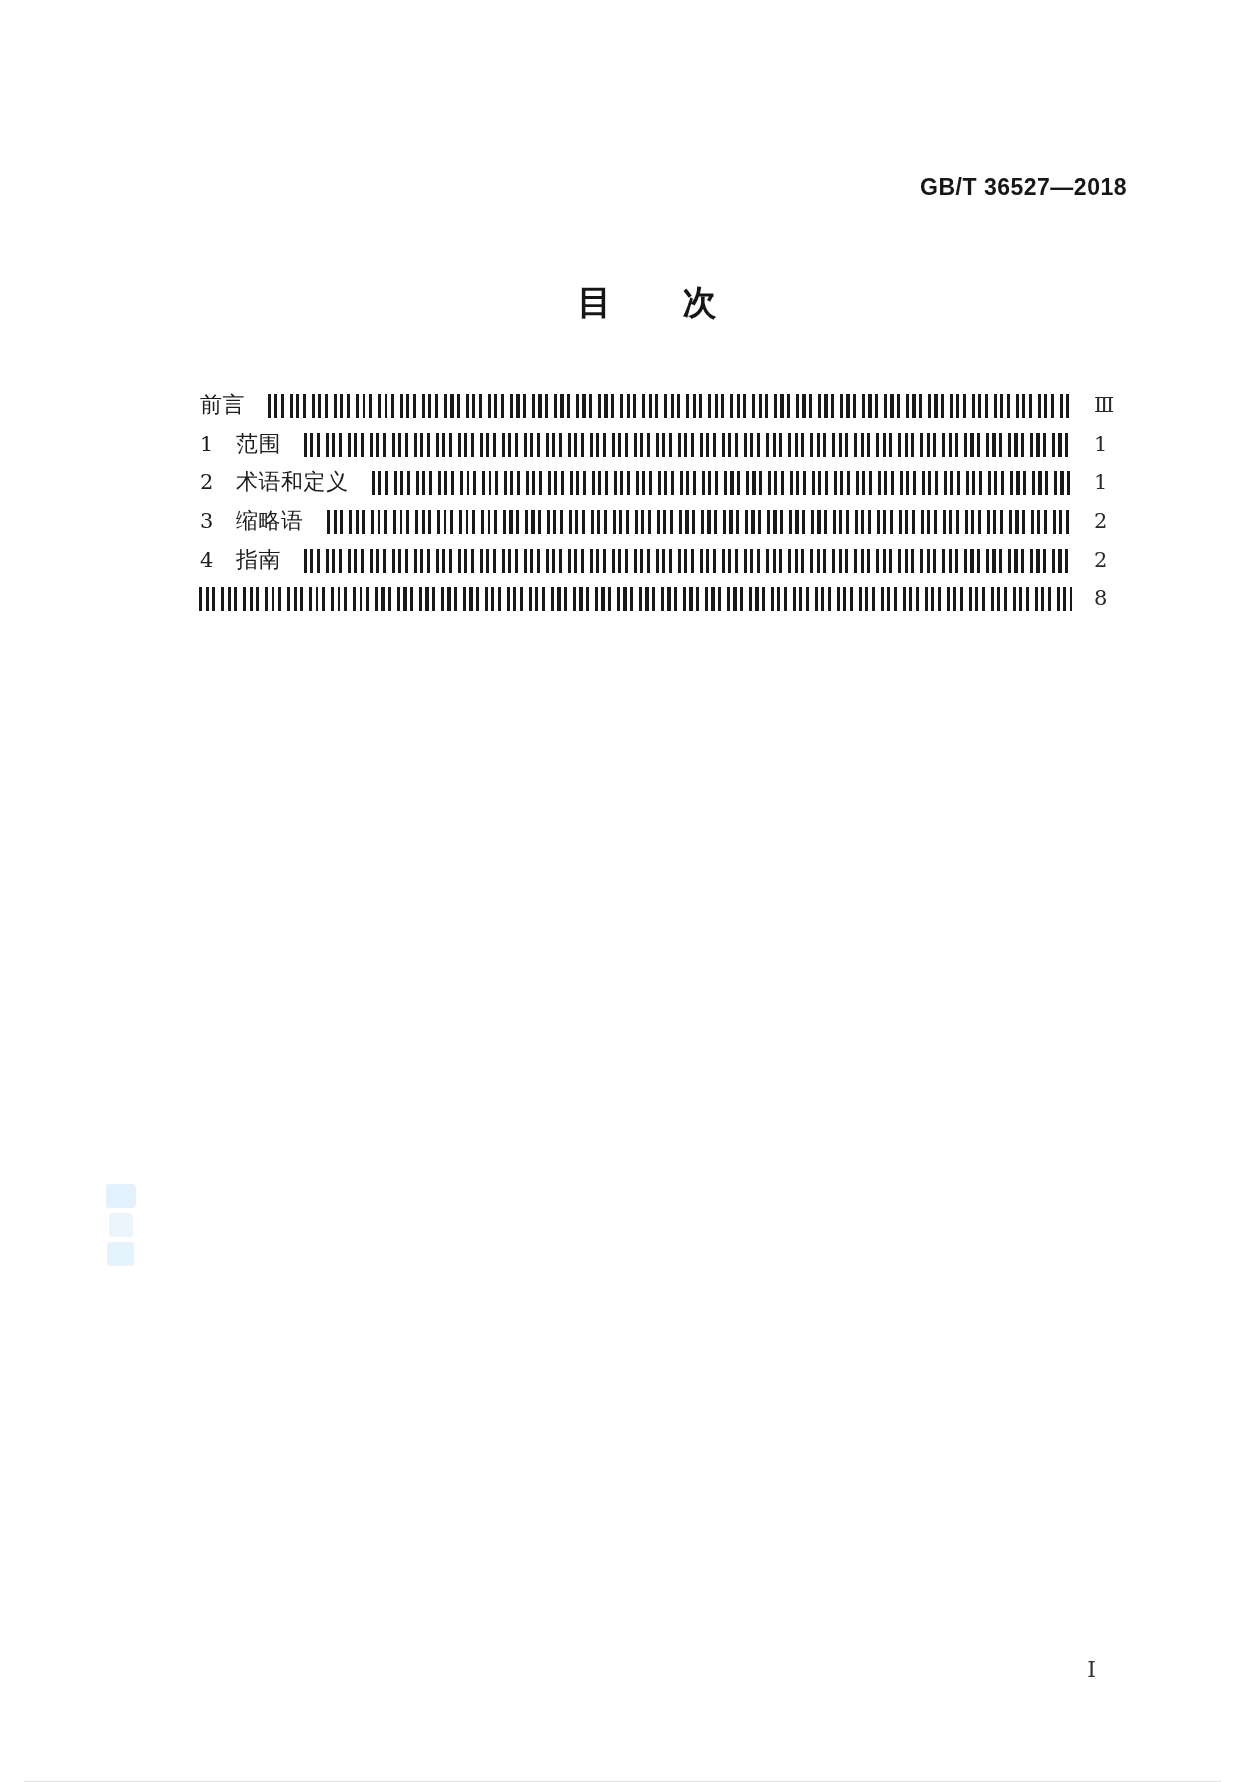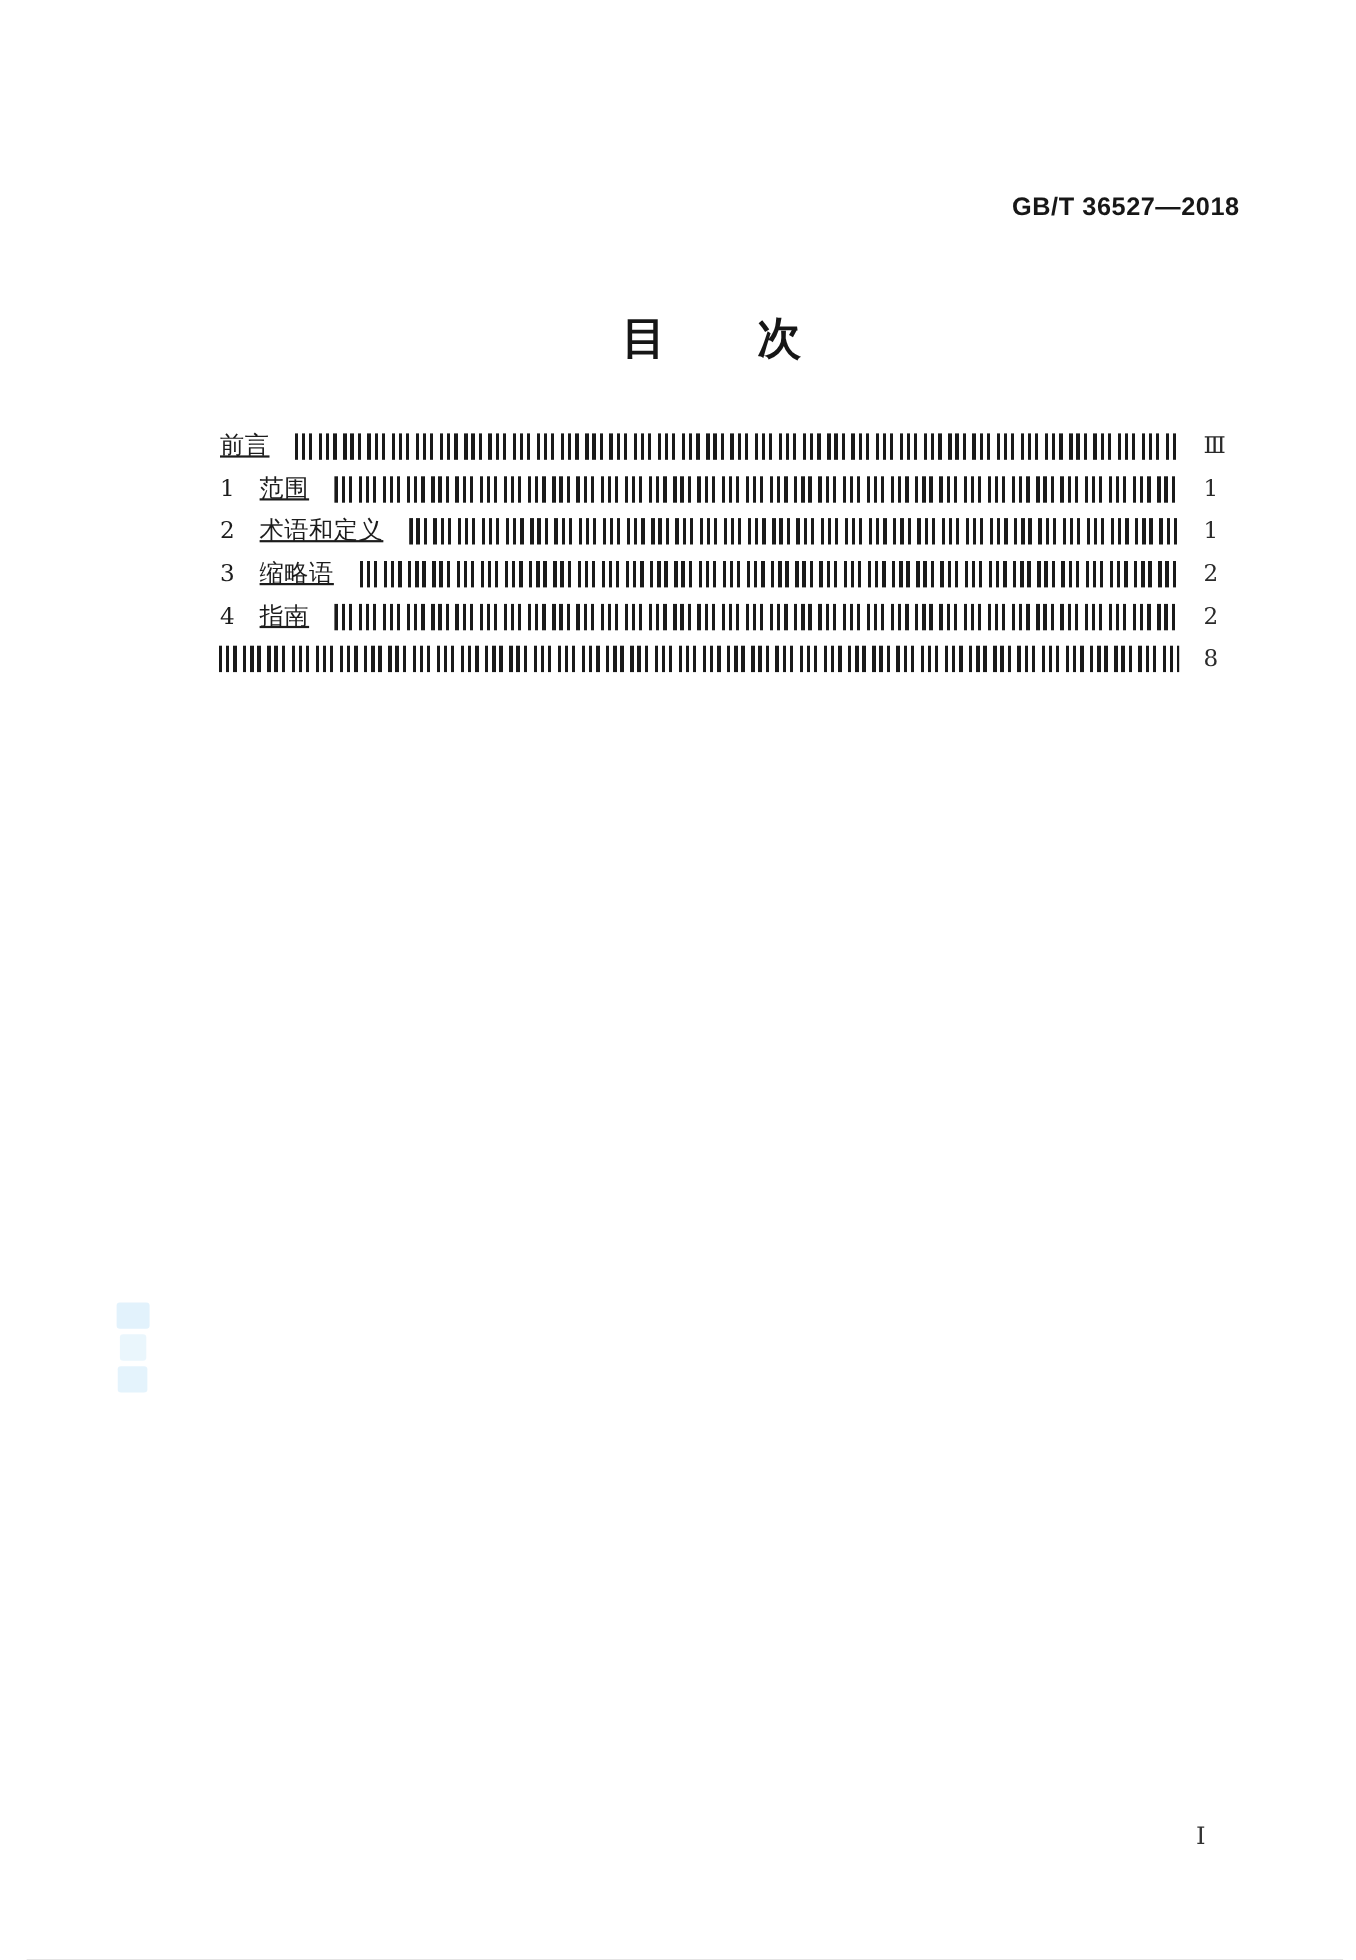--- a/index.html
+++ b/index.html
@@ -23,21 +23,21 @@
     letter-spacing: 0.5px;
     color: #171717;
     white-space: nowrap;
   }
   .doc-heading {
     position: absolute;
     top: 244px;
     left: 50%;
     transform: translateX(-50%);
     margin-left: 7px;
-    font-size: 40px;
+    font-size: 34px;
     font-weight: 700;
     letter-spacing: 1px;
     color: #161616;
     white-space: pre;
   }
   .toc-list {
     position: absolute;
     top: 350px;
     left: 140px;
     width: 972px;
@@ -52,21 +52,20 @@
   .toc-num {
     flex: none;
     width: 36px;
     font-family: "DejaVu Serif", "DejaVu Sans", serif;
     font-size: 21px;
   }
   .toc-label {
     flex: none;
     white-space: pre;
     letter-spacing: 0.5px;
-    text-decoration: underline;
   }
   .toc-leader {
     flex: 1 1 auto;
     height: 4px;
     margin: 2px 10px 0 11px;
     background-image: repeating-linear-gradient(
       to right,
       #191919 0px, #191919 3px,
       transparent 3px, transparent 6.5px,
       #191919 6.5px, #191919 9.5px,

